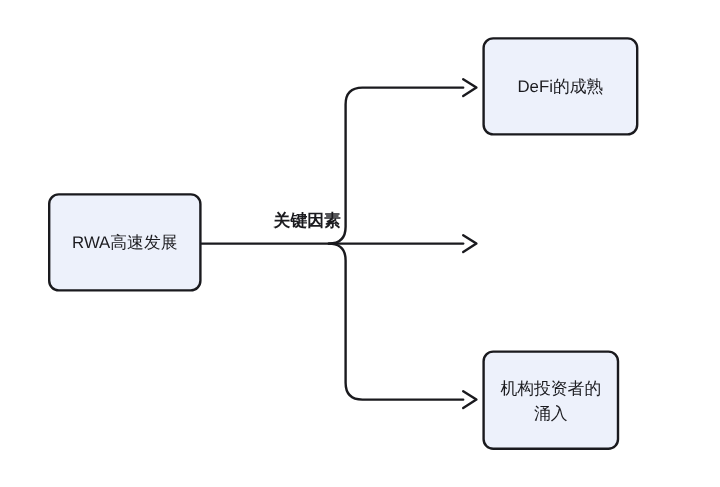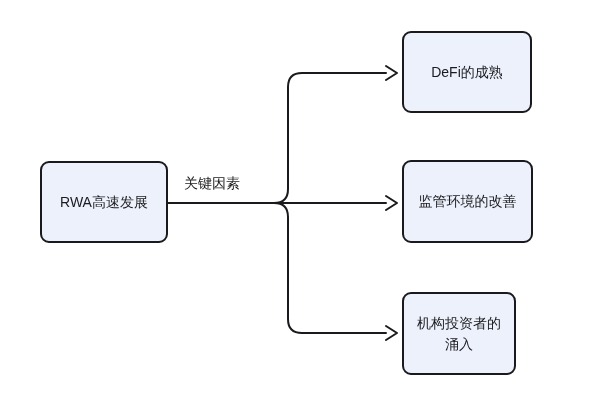--- a/index.html
+++ b/index.html
@@ -41,23 +41,23 @@
   }
   .node-source { left: 40px;  top: 161px; width: 128px; height: 82px; }
   .node-t0     { left: 402px; top: 31px;  width: 130px; height: 82px; }
   .node-t1     { left: 402px; top: 160px; width: 131px; height: 83px; }
   .node-t2     { left: 402px; top: 292px; width: 114px; height: 83px; }
   .edge-label {
     position: absolute;
     left: 184px;
     top: 175px;
     width: 100px;
-    text-align: left;
+    text-align: right;
     font-size: 14px;
-    font-weight: 400;
+    font-weight: 700;
     background: #ffffff;
   }
 </style>
 </head>
 <body>
 
 <div class="canvas">
 
   <svg class="edges" viewBox="0 0 600 406" xmlns="http://www.w3.org/2000/svg" fill="none" stroke="#1a1a1e" stroke-width="2" stroke-linecap="round" stroke-linejoin="round">
 
@@ -75,21 +75,18 @@
   <div class="node node-source">
     <span>RWA高速发展</span>
   </div>
 
   <div class="edge-label">关键因素</div>
 
   <div class="node node-t0">
     <span>DeFi的成熟</span>
   </div>
 
-  <div class="node node-t1">
-    <span>监管环境的改善</span>
-  </div>
 
   <div class="node node-t2">
     <span>机构投资者的涌入</span>
   </div>
 
 </div>
 
 </body></html>

